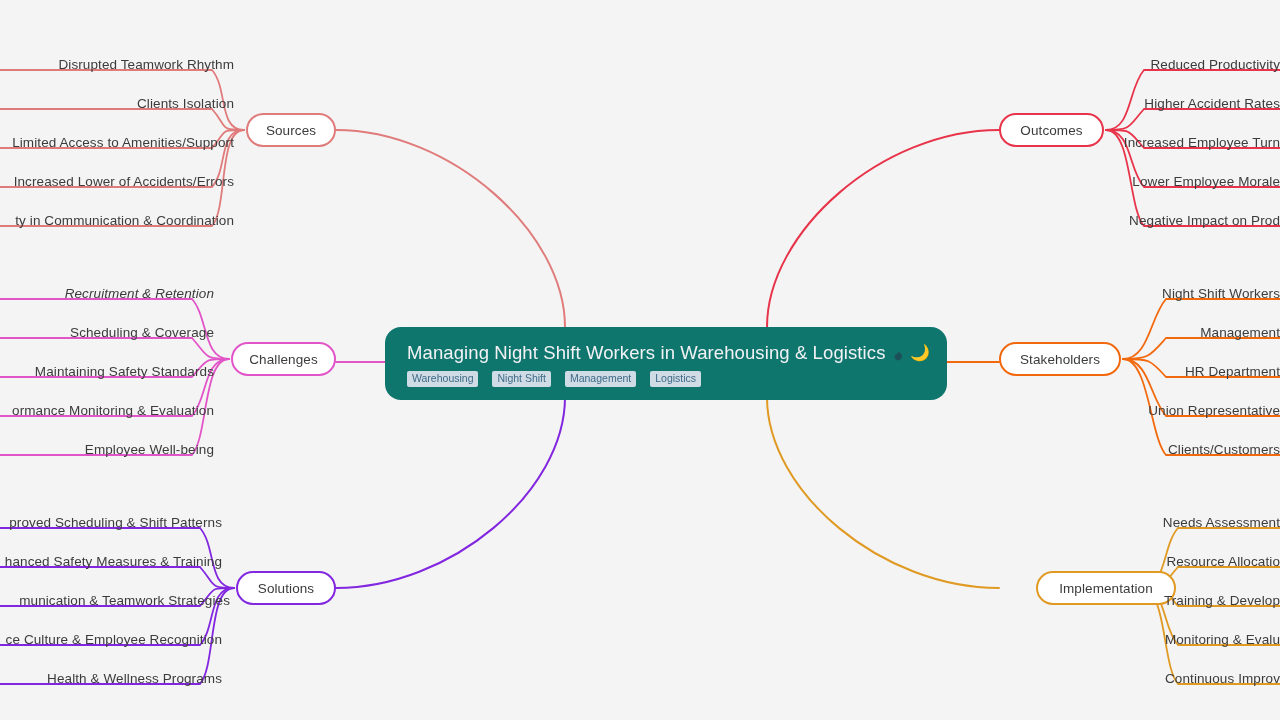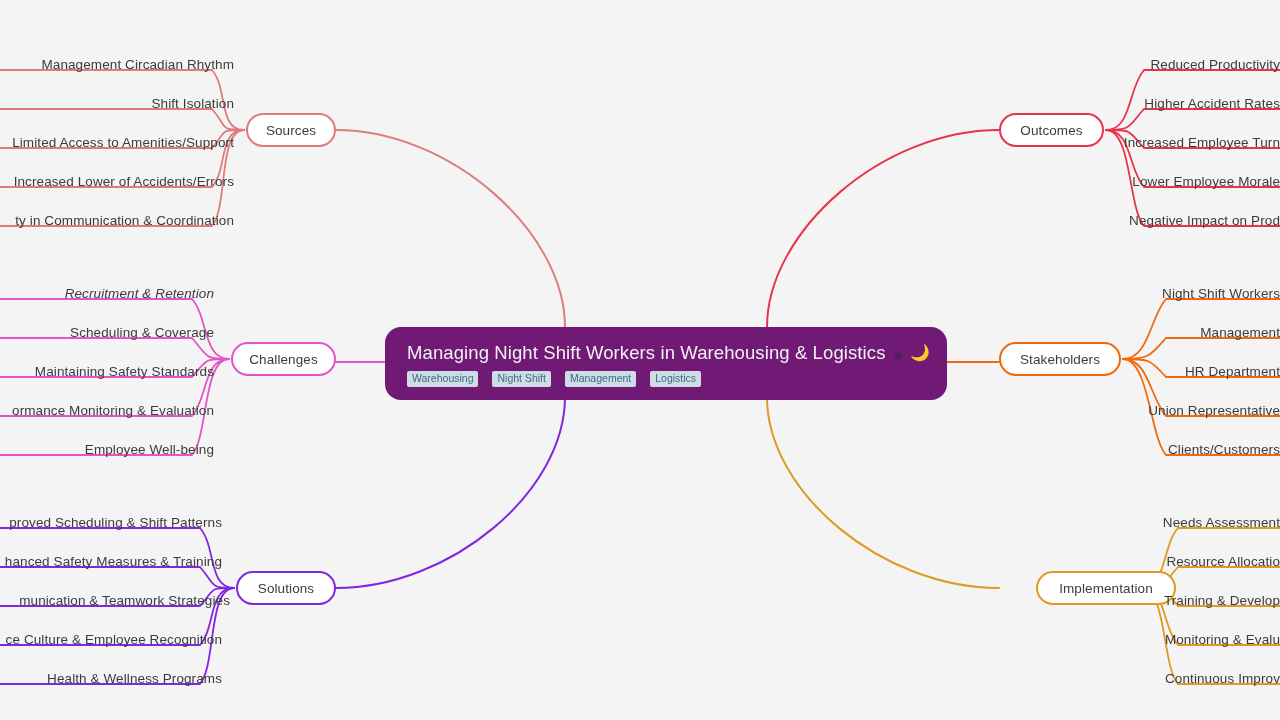--- a/index.html
+++ b/index.html
@@ -28,21 +28,21 @@
     pointer-events: none;
   }
 
   
   .central {
     position: absolute;
     left: 385px;
     top: 327px;
     width: 562px;
     box-sizing: border-box;
-    background: #701a75;
+    background: #0f766e;
     border-radius: 16px;
     padding: 14px 22px 13px 22px;
     color: #ffffff;
   }
   .central-title {
     font-size: 18.5px;
     line-height: 23px;
     color: #f2f2f5;
     letter-spacing: .1px;
     white-space: nowrap;
@@ -176,24 +176,24 @@
       <span class="tag">Management</span>
       <span class="tag">Logistics</span>
     </div>
   </div>
 
   <div id="nodes">
       <div class="branch" style="top: 113px; width: 90px; left: 246px; border-color: rgb(224, 123, 123);">
         <span class="branch-label">Sources</span>
       </div>
       <div class="leaf left" style="top: 44px; left: 0px; width: 242px; padding-right: 8px;">
-        <span class="leaf-label">Management Circadian Rhythm</span>
+        <span class="leaf-label">Disrupted Teamwork Rhythm</span>
       </div>
       <div class="leaf left" style="top: 83px; left: 0px; width: 242px; padding-right: 8px;">
-        <span class="leaf-label">Shift Isolation</span>
+        <span class="leaf-label">Clients Isolation</span>
       </div>
       <div class="leaf left" style="top: 122px; left: 0px; width: 242px; padding-right: 8px;">
         <span class="leaf-label">Limited Access to Amenities/Support</span>
       </div>
       <div class="leaf left" style="top: 161px; left: 0px; width: 242px; padding-right: 8px;">
         <span class="leaf-label">Increased Lower of Accidents/Errors</span>
       </div>
       <div class="leaf left" style="top: 200px; left: 0px; width: 242px; padding-right: 8px;">
         <span class="leaf-label">ty in Communication &amp; Coordination</span>
       </div>

